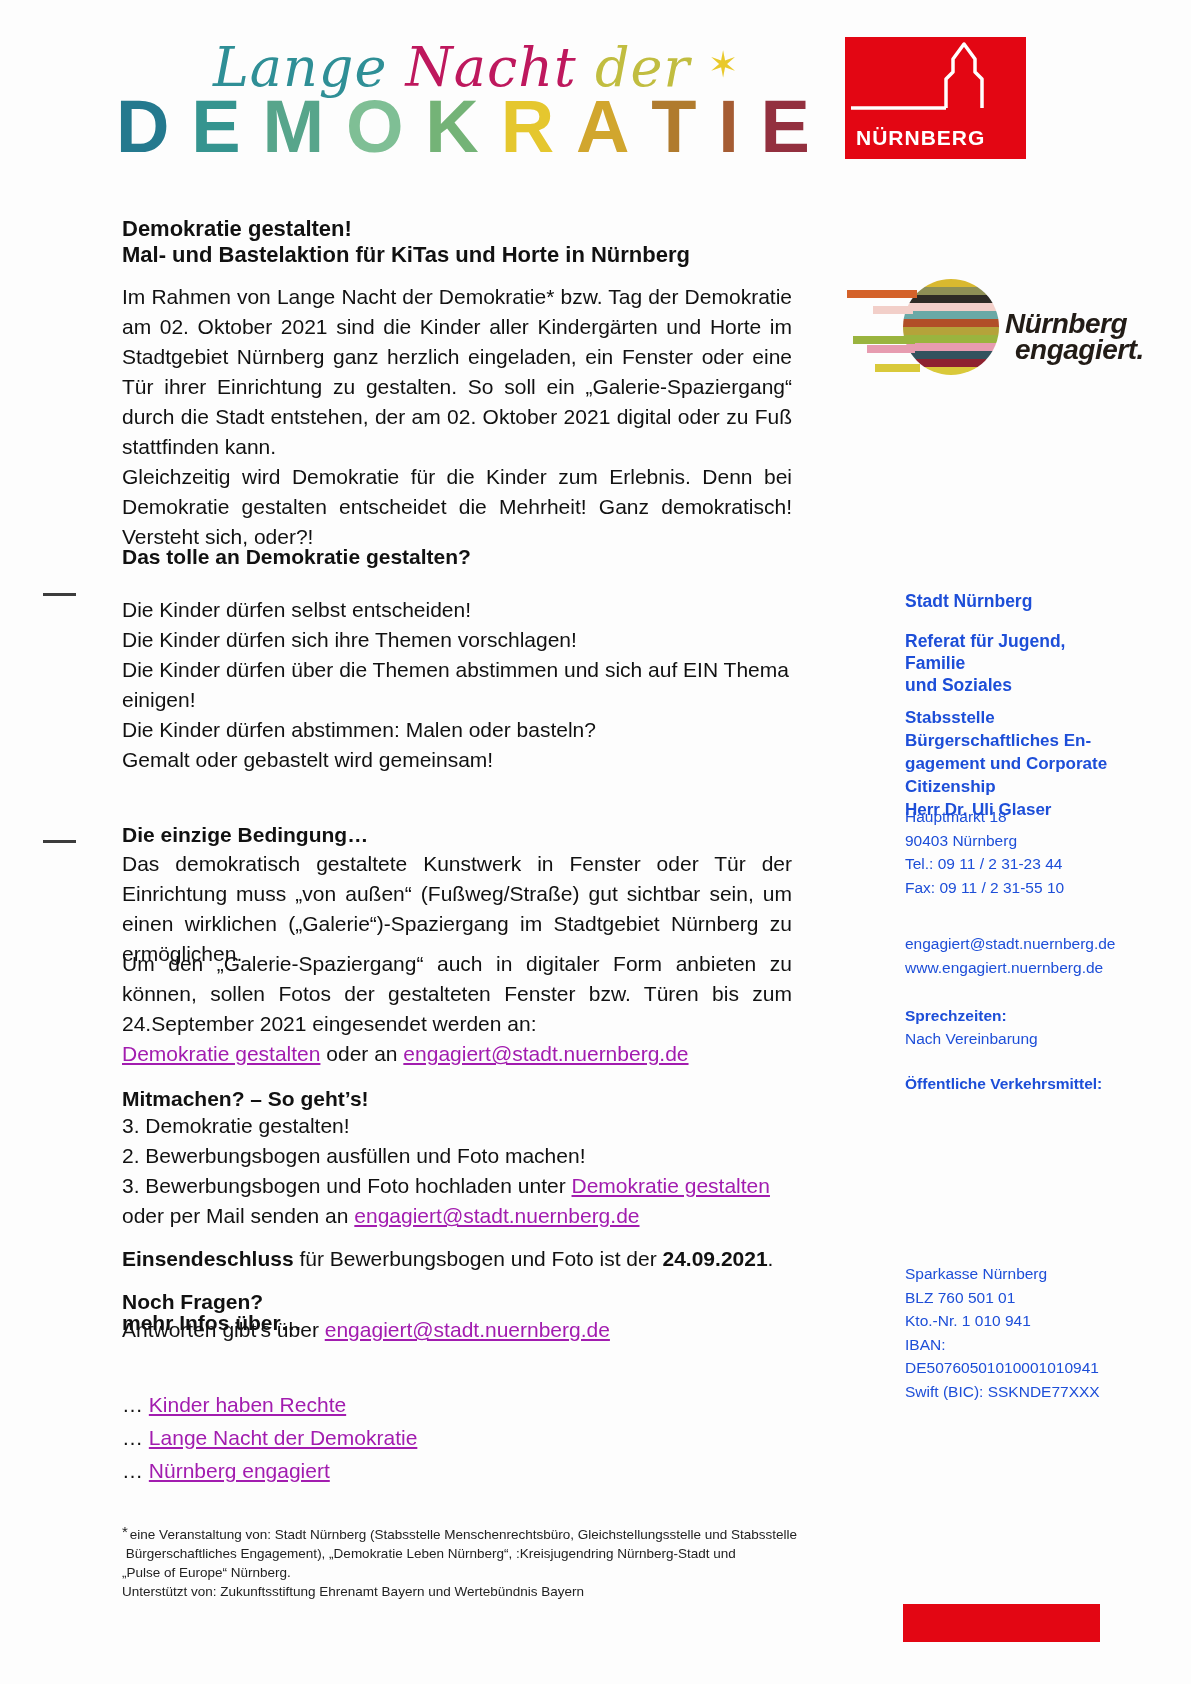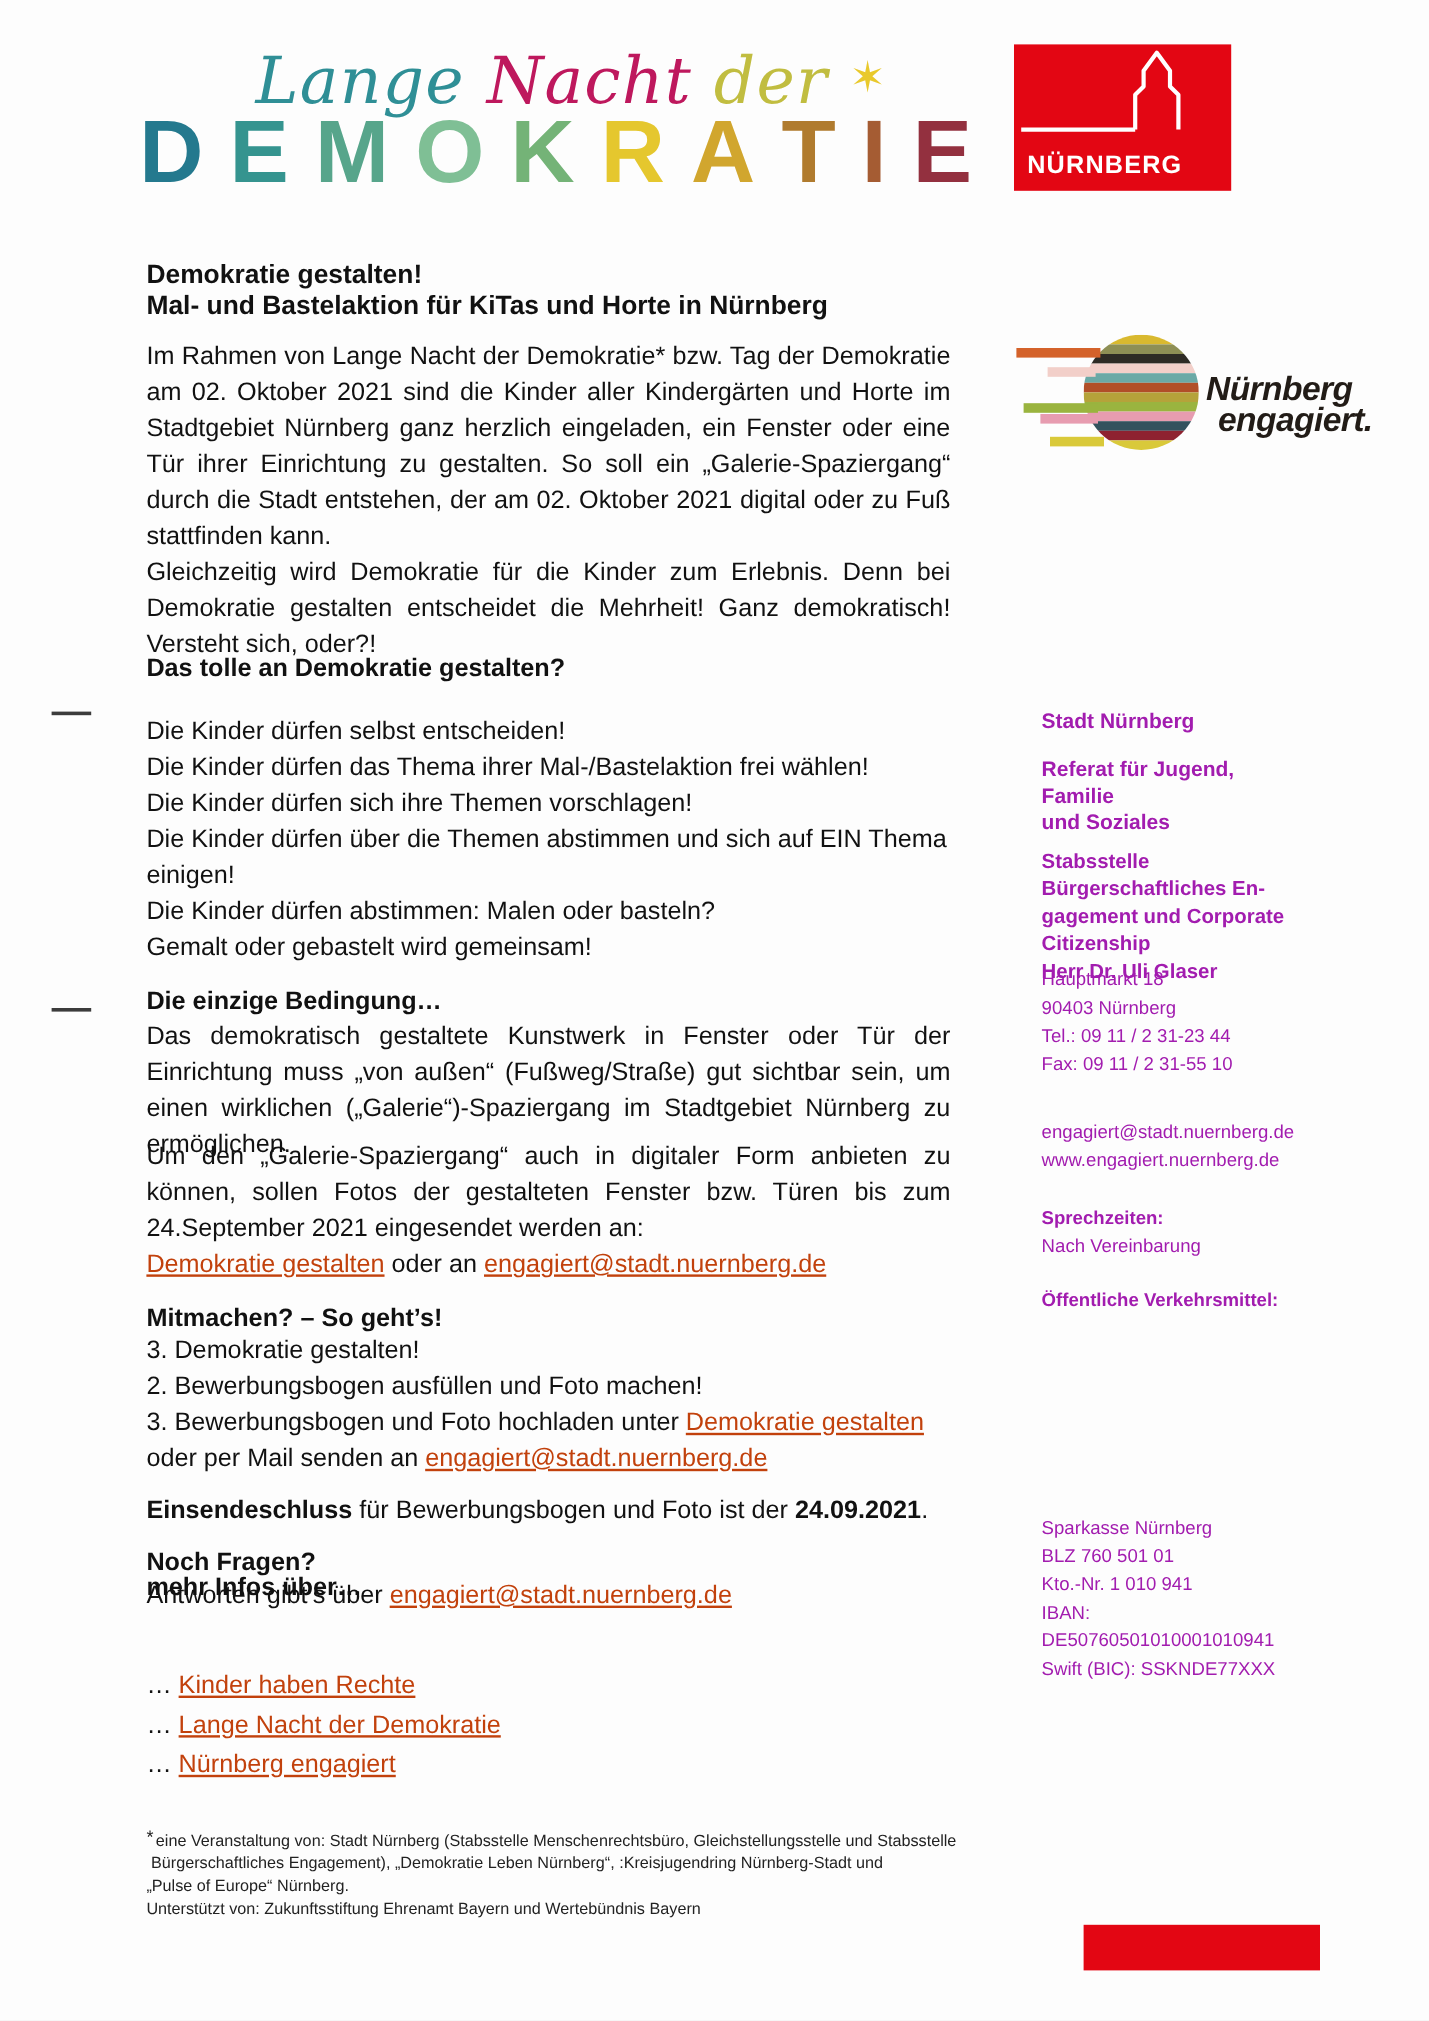--- a/index.html
+++ b/index.html
@@ -39,25 +39,25 @@
   #s2-body{top:849px;}
   #galerie{top:949px;}
   #send-line{top:1039px;}
   #s3-head{top:1084px;font-weight:bold;}
   #steps{top:1111px;}
   #deadline{top:1244px;}
   #s4-head{top:1287px;font-weight:bold;}
   #answer{top:1315px;}
   #s5-head{top:1276px;font-weight:bold;margin-top:32px;}
   #more-links{top:1388px;line-height:33px;}
-  .link{color:#c2410c;text-decoration:underline;white-space:nowrap;cursor:pointer;}
+  .link{color:#a21caf;text-decoration:underline;white-space:nowrap;cursor:pointer;}
   .u{}
   .b{font-weight:bold;}
   
-  .sb{position:absolute;left:868px;width:225px;font-size:15.5px;line-height:23.5px;color:#a21caf;}
+  .sb{position:absolute;left:905px;width:225px;font-size:15.5px;line-height:23.5px;color:#1d4ed8;}
   .sb .head{font-weight:bold;}
   #sb-stadt{top:590px;font-size:17.5px;font-weight:bold;}
   #sb-referat{top:630px;font-size:17.5px;font-weight:bold;line-height:22px;}
   #sb-stab{top:706px;font-size:17px;font-weight:bold;line-height:23px;}
   #sb-addr{top:805px;}
   #sb-mail{top:932px;}
   #sb-sprech{top:1004px;line-height:23px;}
   #sb-oev{top:1072px;line-height:23px;}
   #sb-bank{top:1262px;}
   
@@ -149,21 +149,20 @@
   </div>
 
   <div class="main-block j" id="intro">
     <p style="margin:0">Im Rahmen von Lange Nacht der Demokratie* bzw. Tag der Demokratie am 02. Oktober 2021 sind die Kinder aller Kindergärten und Horte im Stadtgebiet Nürnberg ganz herzlich eingeladen, ein Fenster oder eine Tür ihrer Einrichtung zu gestalten. So soll ein „Galerie-Spaziergang“ durch die Stadt entstehen, der am 02. Oktober 2021 digital oder zu Fuß stattfinden kann.</p>
     <p style="margin:0">Gleichzeitig wird Demokratie für die Kinder zum Erlebnis. Denn bei Demokratie gestalten entscheidet die Mehrheit! Ganz demokratisch! Versteht sich, oder?!</p>
   </div>
 
   <div class="main-block" id="s1-head">Das tolle an Demokratie gestalten?</div>
   <div class="main-block" id="s1-list">
       <div>Die Kinder dürfen selbst entscheiden!</div>
-      <div>Die Kinder dürfen das Thema ihrer Mal-/Bastelaktion frei wählen!</div>
       <div>Die Kinder dürfen sich ihre Themen vorschlagen!</div>
       <div>Die Kinder dürfen über die Themen abstimmen und sich auf EIN Thema einigen!</div>
       <div>Die Kinder dürfen abstimmen: Malen oder basteln?</div>
       <div>Gemalt oder gebastelt wird gemeinsam!</div>
     </div>
 
   <div class="main-block" id="s2-head">Die einzige Bedingung…</div>
   <div class="main-block j" id="s2-body">Das demokratisch gestaltete Kunstwerk in Fenster oder Tür der Einrichtung muss „von außen“ (Fußweg/Straße) gut sichtbar sein, um einen wirklichen („Galerie“)-Spaziergang im Stadtgebiet Nürnberg zu ermöglichen.</div>
 
   <div class="main-block j" id="galerie">Um den „Galerie-Spaziergang“ auch in digitaler Form anbieten zu können, sollen Fotos der gestalteten Fenster bzw. Türen bis zum 24.September 2021 eingesendet werden an:</div>

